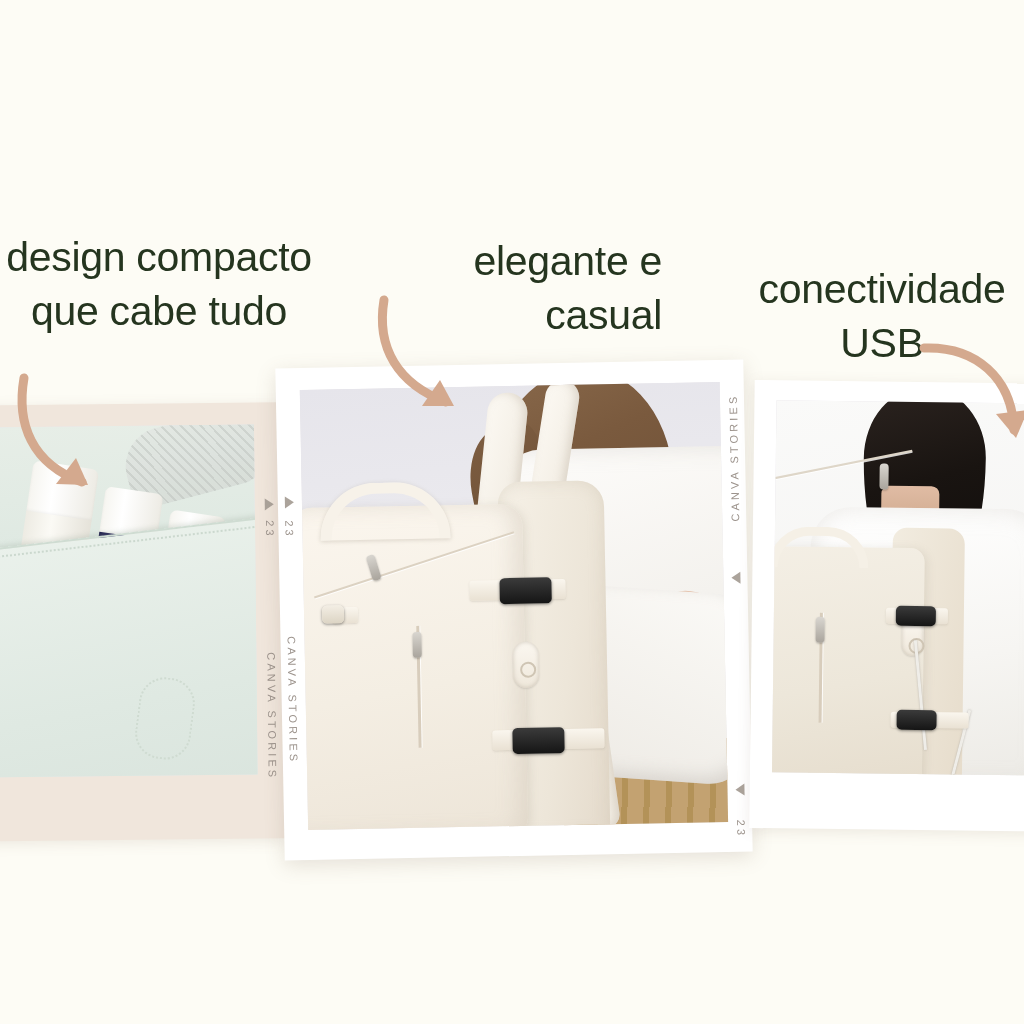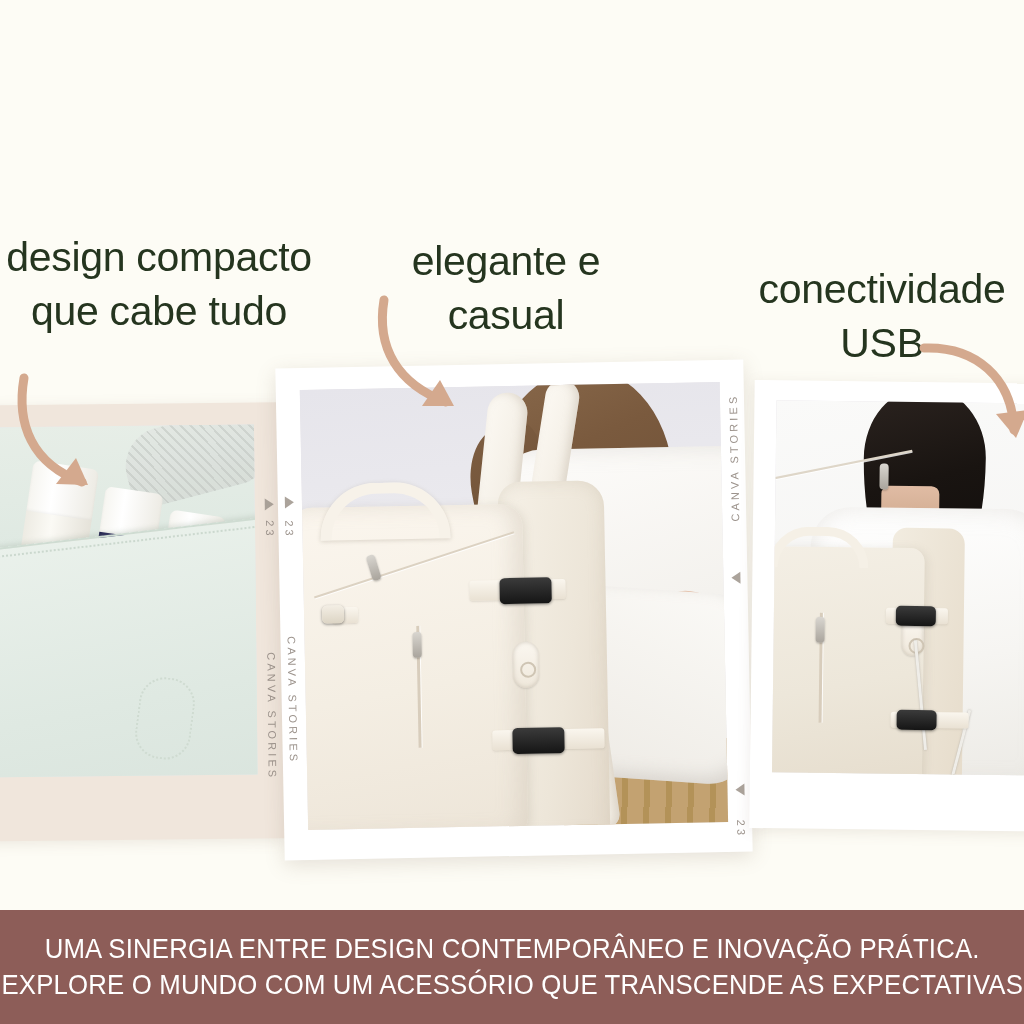--- a/index.html
+++ b/index.html
@@ -38,21 +38,21 @@
     position: absolute;
     color: #25351F;
     font-family: "Liberation Sans", sans-serif;
     font-weight: 400;
     font-size: 41px;
     line-height: 1.32;
     text-align: center;
     letter-spacing: -0.3px;
   }
   .caption-left   { left: -2px;  top: 230px; width: 322px; }
-  .caption-center { left: 350px; top: 234px; width: 312px; }
+  .caption-center { left: 350px; top: 234px; width: 312px; text-align: right; }
   .caption-right  { left: 720px; top: 262px; width: 324px; }
 
   
   .frame {
     position: absolute;
     background: #FFFFFF;
     box-shadow: 0 3px 14px rgba(120, 100, 85, 0.13);
     overflow: hidden;
   }
   
@@ -433,18 +433,14 @@
   <svg class="arrow" style="left:372px; top:290px;" width="120" height="130" viewBox="0 0 120 130">
     <path d="M12 10 C 4 58, 26 94, 74 112" fill="none" stroke="#D4A98E" stroke-width="9" stroke-linecap="round"></path>
     <path d="M82 116 L 50 116 L 68 90 Z" fill="#D4A98E"></path>
   </svg>
 
   <svg class="arrow" style="left:916px; top:336px;" width="120" height="124" viewBox="0 0 120 124">
     <path d="M8 12 C 60 10, 96 42, 98 94" fill="none" stroke="#D4A98E" stroke-width="9" stroke-linecap="round"></path>
     <path d="M100 102 L 80 78 L 112 74 Z" fill="#D4A98E"></path>
   </svg>
 
-  <div class="banner">
-    <div class="banner-line">UMA SINERGIA ENTRE DESIGN CONTEMPORÂNEO E INOVAÇÃO PRÁTICA.</div>
-    <div class="banner-line">EXPLORE O MUNDO COM UM ACESSÓRIO QUE TRANSCENDE AS EXPECTATIVAS</div>
-  </div>
 
 </div>
 
 </body></html>

